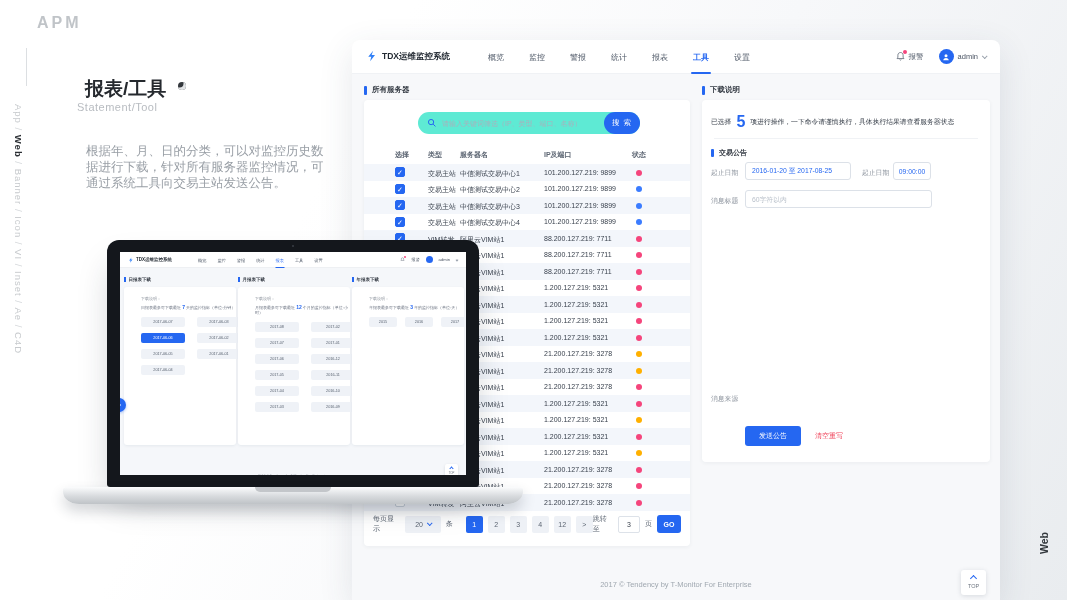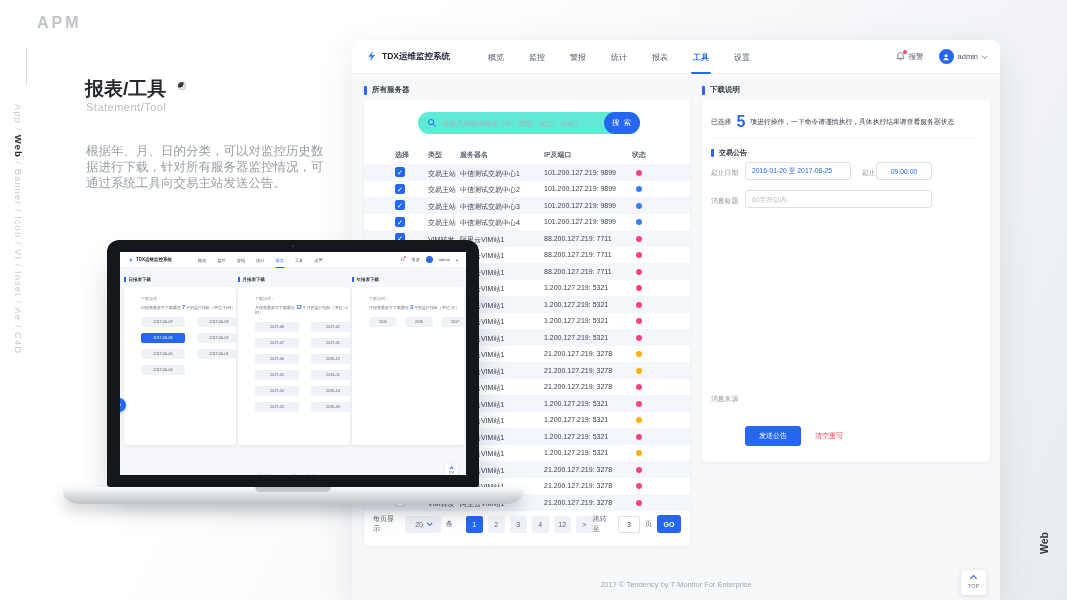--- a/index.html
+++ b/index.html
@@ -13,21 +13,21 @@
            letter-spacing:3px; color:#c0c4c8;margin-left:19px; }
   .brand-line { position:absolute; left:26px; top:48px; width:1px; height:38px; background:#dcdfe2; }
   .side-nav { position:absolute; left:13px; top:104px; writing-mode:vertical-rl;
               font-size:9.5px; color:#c7cacd; letter-spacing:1px; height:290px; }
   .sn-label.active { color:#2b2f34; font-weight:bold; }
   .sn-sep { color:#d5d8db; }
   .page-title { position:absolute; left:85px; top:76px; font-size:19px; font-weight:bold; color:#25292e; }
   .title-dot { display:inline-block; width:8px; height:8px; border-radius:50%;
                background:#34383d; box-shadow:inset -2.5px -2.5px 0 0 #e2e4e6;
                margin-left:12px; transform:translateY(-5px); }
-  .page-sub { position:absolute; left:86px; top:101px; font-size:11px; color:#b8bcc1; letter-spacing:.5px; }
+  .page-sub { position:absolute; left:77px; top:101px; font-size:11px; color:#b8bcc1; letter-spacing:.5px; }
   .page-desc { position:absolute; left:86px; top:143px; width:248px; font-size:12.5px;
                line-height:16px; color:#989ea5; }
 
   .corner-web { position:absolute; left:1030px; top:534px; width:28px; height:12px;
                 transform:rotate(-90deg); font-size:10.5px; font-weight:bold; color:#33383d; }
 
   
   .app-panel { position:absolute; left:352px; top:40px; width:648px; height:560px;
                background:#fff; border-radius:8px 8px 0 0;
                box-shadow:0 10px 35px rgba(50,65,90,.12); z-index:10; }
@@ -118,21 +118,21 @@
   .sub-title { position:absolute; left:9px; top:48px; display:flex; align-items:center; gap:5px;
                font-size:7px; font-weight:bold; color:#363c45; }
   .sub-title::before { content:""; width:3px; height:8px; background:#2567f1; border-radius:1px; }
   .f-label { position:absolute; font-size:6.8px; color:#8d949e; }
   .f-input { position:absolute; height:18px; border:1px solid #dce1e8; border-radius:3px;
              background:#fff; font-size:6.8px; padding:0 6px; outline:none;
              font-family:"Liberation Sans","DejaVu Sans",sans-serif; color:#39414d; }
   .f-input.blue { color:#2567f1; }
   .f-input::placeholder { color:#b9c0ca; }
   #date-label{left:9px; top:68px;} #date-input{left:43px; top:62px; width:106px;}
-  #time-label{left:160px; top:68px;} #time-input{left:174px; top:62px; width:56px; text-align:center; padding:4px 2px;}
+  #time-label{left:160px; top:68px;} #time-input{left:191px; top:62px; width:38px; text-align:center; padding:4px 2px;}
   #title-label{left:9px; top:96px;} #title-input{left:43px; top:90px; width:187px;}
   .f-textarea { position:absolute; left:43px; top:114px; width:238px; height:168px;
                 border:1px solid #dce1e8; border-radius:3px; background:#fff; resize:none;
                 font-size:6.8px; padding:7px; outline:none; color:#39414d;
                 font-family:"Liberation Sans","DejaVu Sans",sans-serif; }
   .f-textarea::placeholder { color:#b9c0ca; }
   #source-label{left:9px; top:294px;} #source-input{left:43px; top:288px; width:187px;}
   .send-btn { position:absolute; left:43px; top:326px; width:56px; height:20px; background:#2567f1;
               color:#fff; border:0; border-radius:3px; font-size:7px; cursor:pointer; font-family:inherit; }
   .clear-btn { position:absolute; left:113px; top:326px; height:20px; background:transparent;

